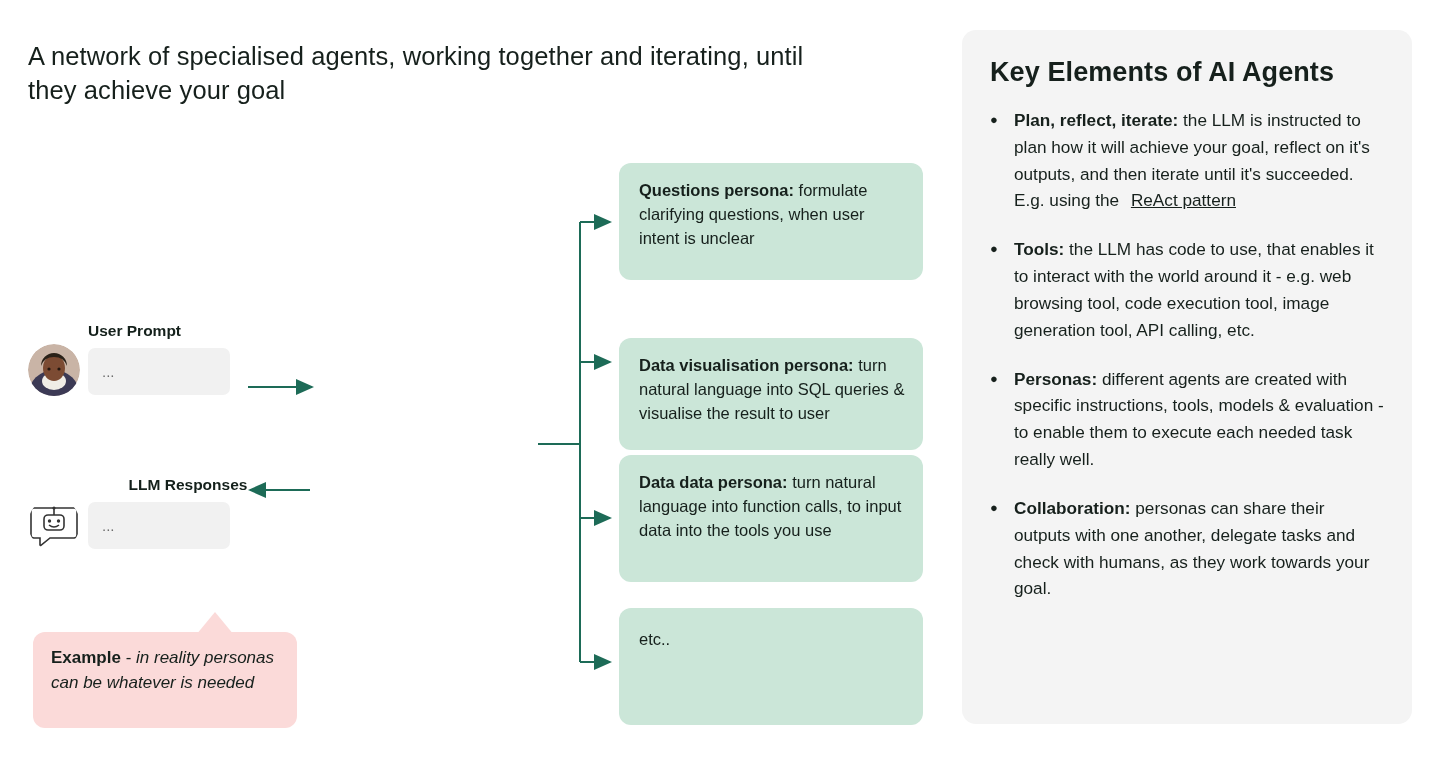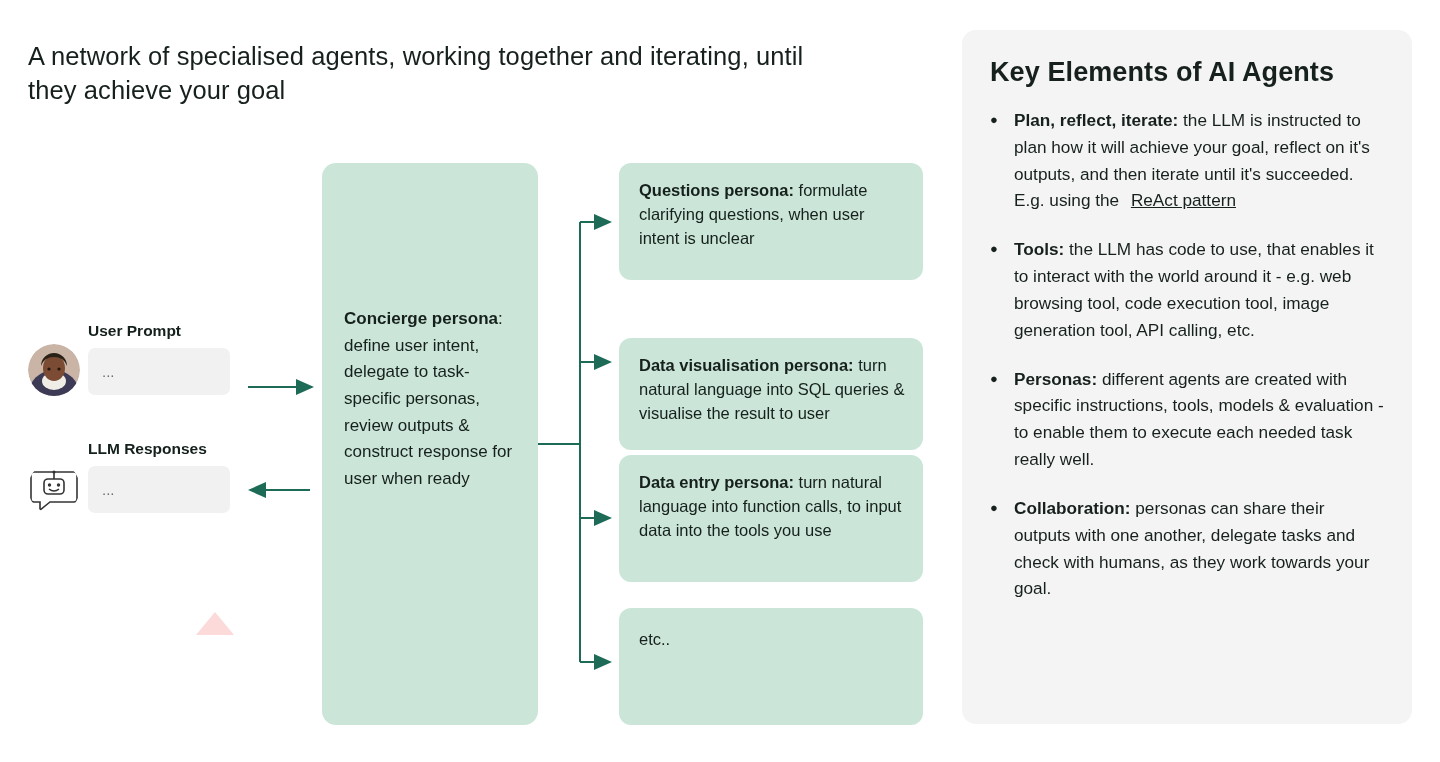--- a/index.html
+++ b/index.html
@@ -202,61 +202,58 @@
         <ellipse cx="26" cy="24" rx="11" ry="13" fill="#7c4b33"></ellipse>
         <path d="M13 22 a13 13 0 0 1 26 0 q-3 -9 -13 -9 q-10 0 -13 9 z" fill="#2a2118"></path>
         <circle cx="21" cy="25" r="1.6" fill="#23160f"></circle>
         <circle cx="31" cy="25" r="1.6" fill="#23160f"></circle>
       </svg>
     </div>
     <div class="io-label">User Prompt</div>
     <div class="io-field">...</div>
   </div>
 
-  <div class="io-block" style="top:440px;">
+  <div class="io-block" style="top:476px;text-align:center;">
     <div class="avatar">
       <svg viewBox="0 0 52 52" width="52" height="52">
         <path d="M6 10 h40 a3 3 0 0 1 3 3 v24 a3 3 0 0 1 -3 3 h-24 l-10 8 v-8 h-6 a3 3 0 0 1 -3 -3 v-24 a3 3 0 0 1 3 -3 z" fill="none" stroke="#333" stroke-width="1.6"></path>
         <rect x="16" y="17" width="20" height="15" rx="4" fill="none" stroke="#333" stroke-width="1.6"></rect>
         <line x1="26" y1="11" x2="26" y2="17" stroke="#333" stroke-width="1.6"></line>
         <circle cx="26" cy="10" r="1.6" fill="#333"></circle>
         <circle cx="21.5" cy="23" r="1.7" fill="#333"></circle>
         <circle cx="30.5" cy="23" r="1.7" fill="#333"></circle>
         <path d="M21 27 q5 4 10 0" fill="none" stroke="#333" stroke-width="1.6"></path>
       </svg>
     </div>
     <div class="io-label">LLM Responses</div>
     <div class="io-field">...</div>
   </div>
 
-  <div id="concierge-box">
-    <div id="concierge-text">
-      <b><span>Concierge persona</span></b><span>:</span>
-      <span>define user intent, delegate to task-specific personas, review outputs &amp; construct response for user when ready</span>
-    </div>
-  </div>
 
   <div class="persona-box" id="persona-0">
     <b><span>Questions persona:</span></b>
     <span>formulate clarifying questions, when user intent is unclear</span>
   </div>
   <div class="persona-box" id="persona-1">
     <b><span>Data visualisation persona:</span></b>
     <span>turn natural language into SQL queries &amp; visualise the result to user</span>
   </div>
   <div class="persona-box" id="persona-2">
-    <b><span>Data entry persona:</span></b>
+    <b><span>Data data persona:</span></b>
     <span>turn natural language into function calls, to input data into the tools you use</span>
   </div>
   <div class="persona-box" id="persona-3">
     <b><span></span></b>
     <span>etc..</span>
   </div>
 
   <div id="callout-tail"></div>
+  <div id="example-callout">
+    <span class="lbl">Example</span><span> - </span><span class="ital">in reality personas can be whatever is needed</span>
+  </div>
 
   <svg id="connectors">
     <defs>
       <marker id="arrowhead" markerWidth="9" markerHeight="8" refX="8" refY="4" orient="auto">
         <path d="M0,0 L9,4 L0,8 z" fill="#1d6b57"></path>
       </marker>
     </defs>
 
     <line x1="248" y1="387" x2="312" y2="387" stroke="#1d6b57" stroke-width="2" marker-end="url(#arrowhead)"></line>
 

